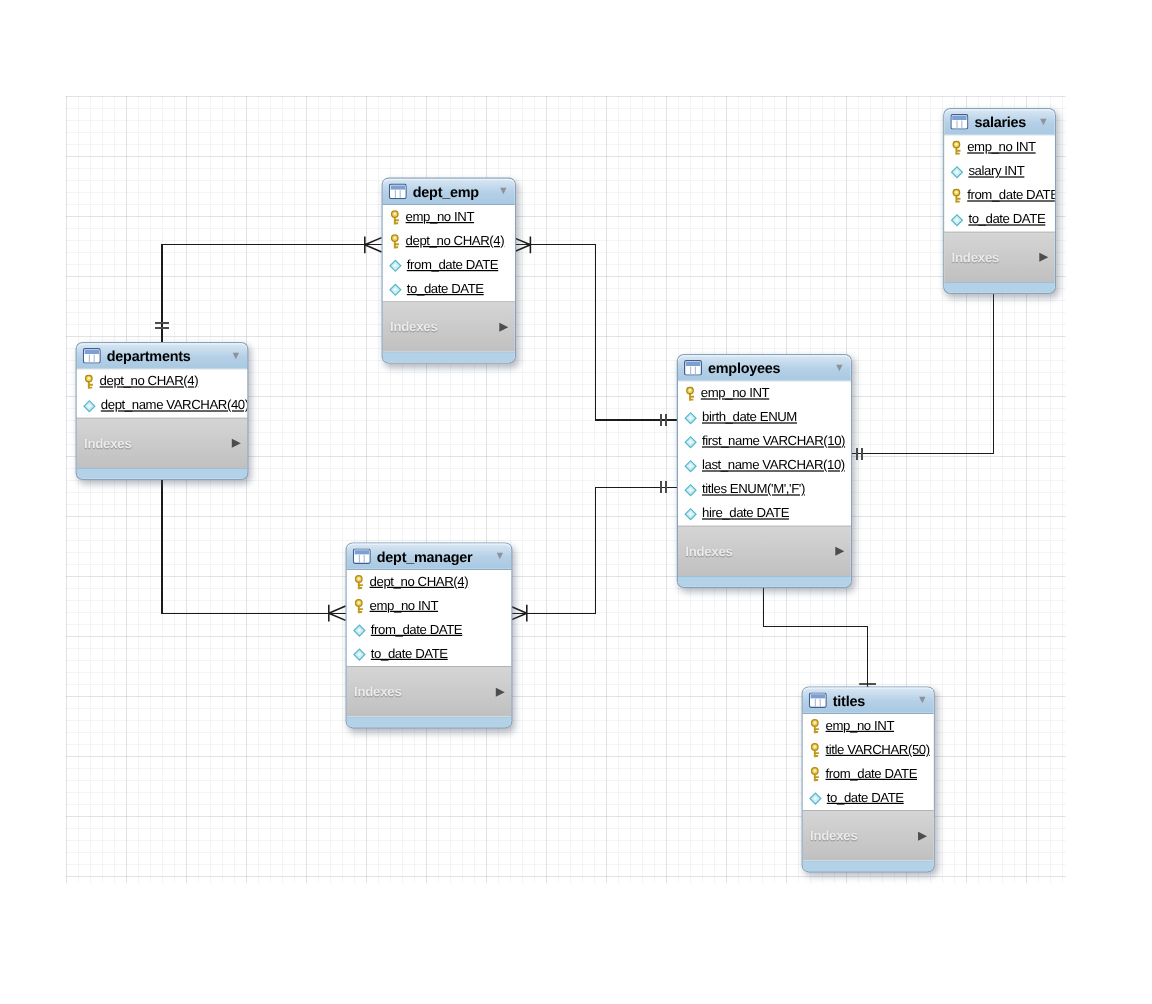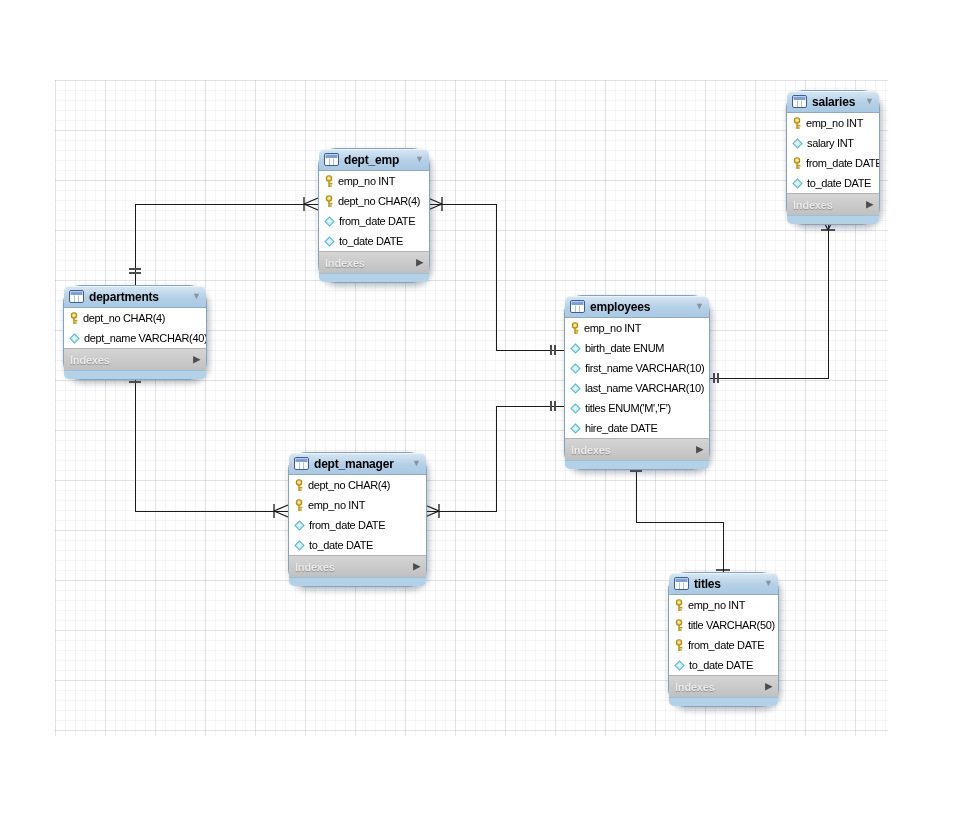--- a/index.html
+++ b/index.html
@@ -15,33 +15,33 @@
       linear-gradient(to bottom, rgba(110,110,135,.07) 1px, transparent 1px);
     background-size:50px 50px,50px 50px,10px 10px,10px 10px;}
 
   
   svg.conn{position:absolute;left:0;top:0;}
   .wire{fill:none;stroke:#1b1b1b;stroke-width:1;shape-rendering:crispEdges;}
   .foot{fill:none;stroke:#1b1b1b;stroke-width:1.3;}
   .hash{fill:none;stroke:#4b4b4b;stroke-width:1.6;shape-rendering:crispEdges;}
 
   
-  .table{position:absolute;background:#ffffff;border:1px solid #87a2ba;border-radius:18px;
+  .table{position:absolute;background:#ffffff;border:1px solid #87a2ba;border-radius:6px;
     box-shadow:2px 3px 6px rgba(70,80,100,.40);font-size:11px;color:#000;}
   .thead{height:21px;display:flex;align-items:center;gap:5px;padding:0 5px;
     background:linear-gradient(#d9e7f3,#b4d0e7 55%,#a9c9e2);
     border-bottom:1px solid #8fabc3;border-radius:5px 5px 0 0;box-shadow:inset 0 1px 0 #ecf4fa;}
   .ttitle{font-weight:bold;font-size:12px;letter-spacing:-0.2px;flex:1;white-space:nowrap;overflow:hidden;}
   .tcollapse{color:#8d929b;font-size:9px;line-height:1;}
   .tbody{background:#ffffff;}
   .trow{height:20px;display:flex;align-items:center;gap:4px;padding:0 2px 0 5px;
-    white-space:nowrap;overflow:hidden;letter-spacing:-0.35px;}
+    white-space:nowrap;overflow:hidden;letter-spacing:-0.35px;text-decoration:underline;}
   .cicon{display:flex;align-items:center;flex:0 0 auto;}
   .ticon{display:flex;align-items:center;flex:0 0 auto;}
-  .tindexes{height:17px;display:flex;align-items:center;padding:2px 6px;
+  .tindexes{height:17px;display:flex;align-items:center;padding:12px 6px;
     background:linear-gradient(#d5d5d5,#c0c0c0);border-top:1px solid #b3b3b3;
     font-weight:bold;color:#ebebeb;text-shadow:0 1px 1px #8d8d8d;letter-spacing:-0.2px;}
   .iarrow{margin-left:auto;color:#4d4d4d;font-size:9px;line-height:1;text-shadow:none;}
   .tfoot{height:8px;background:#b4d2e7;border-top:1px solid #9dbfd7;border-radius:0 0 5px 5px;}
 </style>
 </head>
 <body>
 
 <div class="stage">
   <div class="grid"></div>

